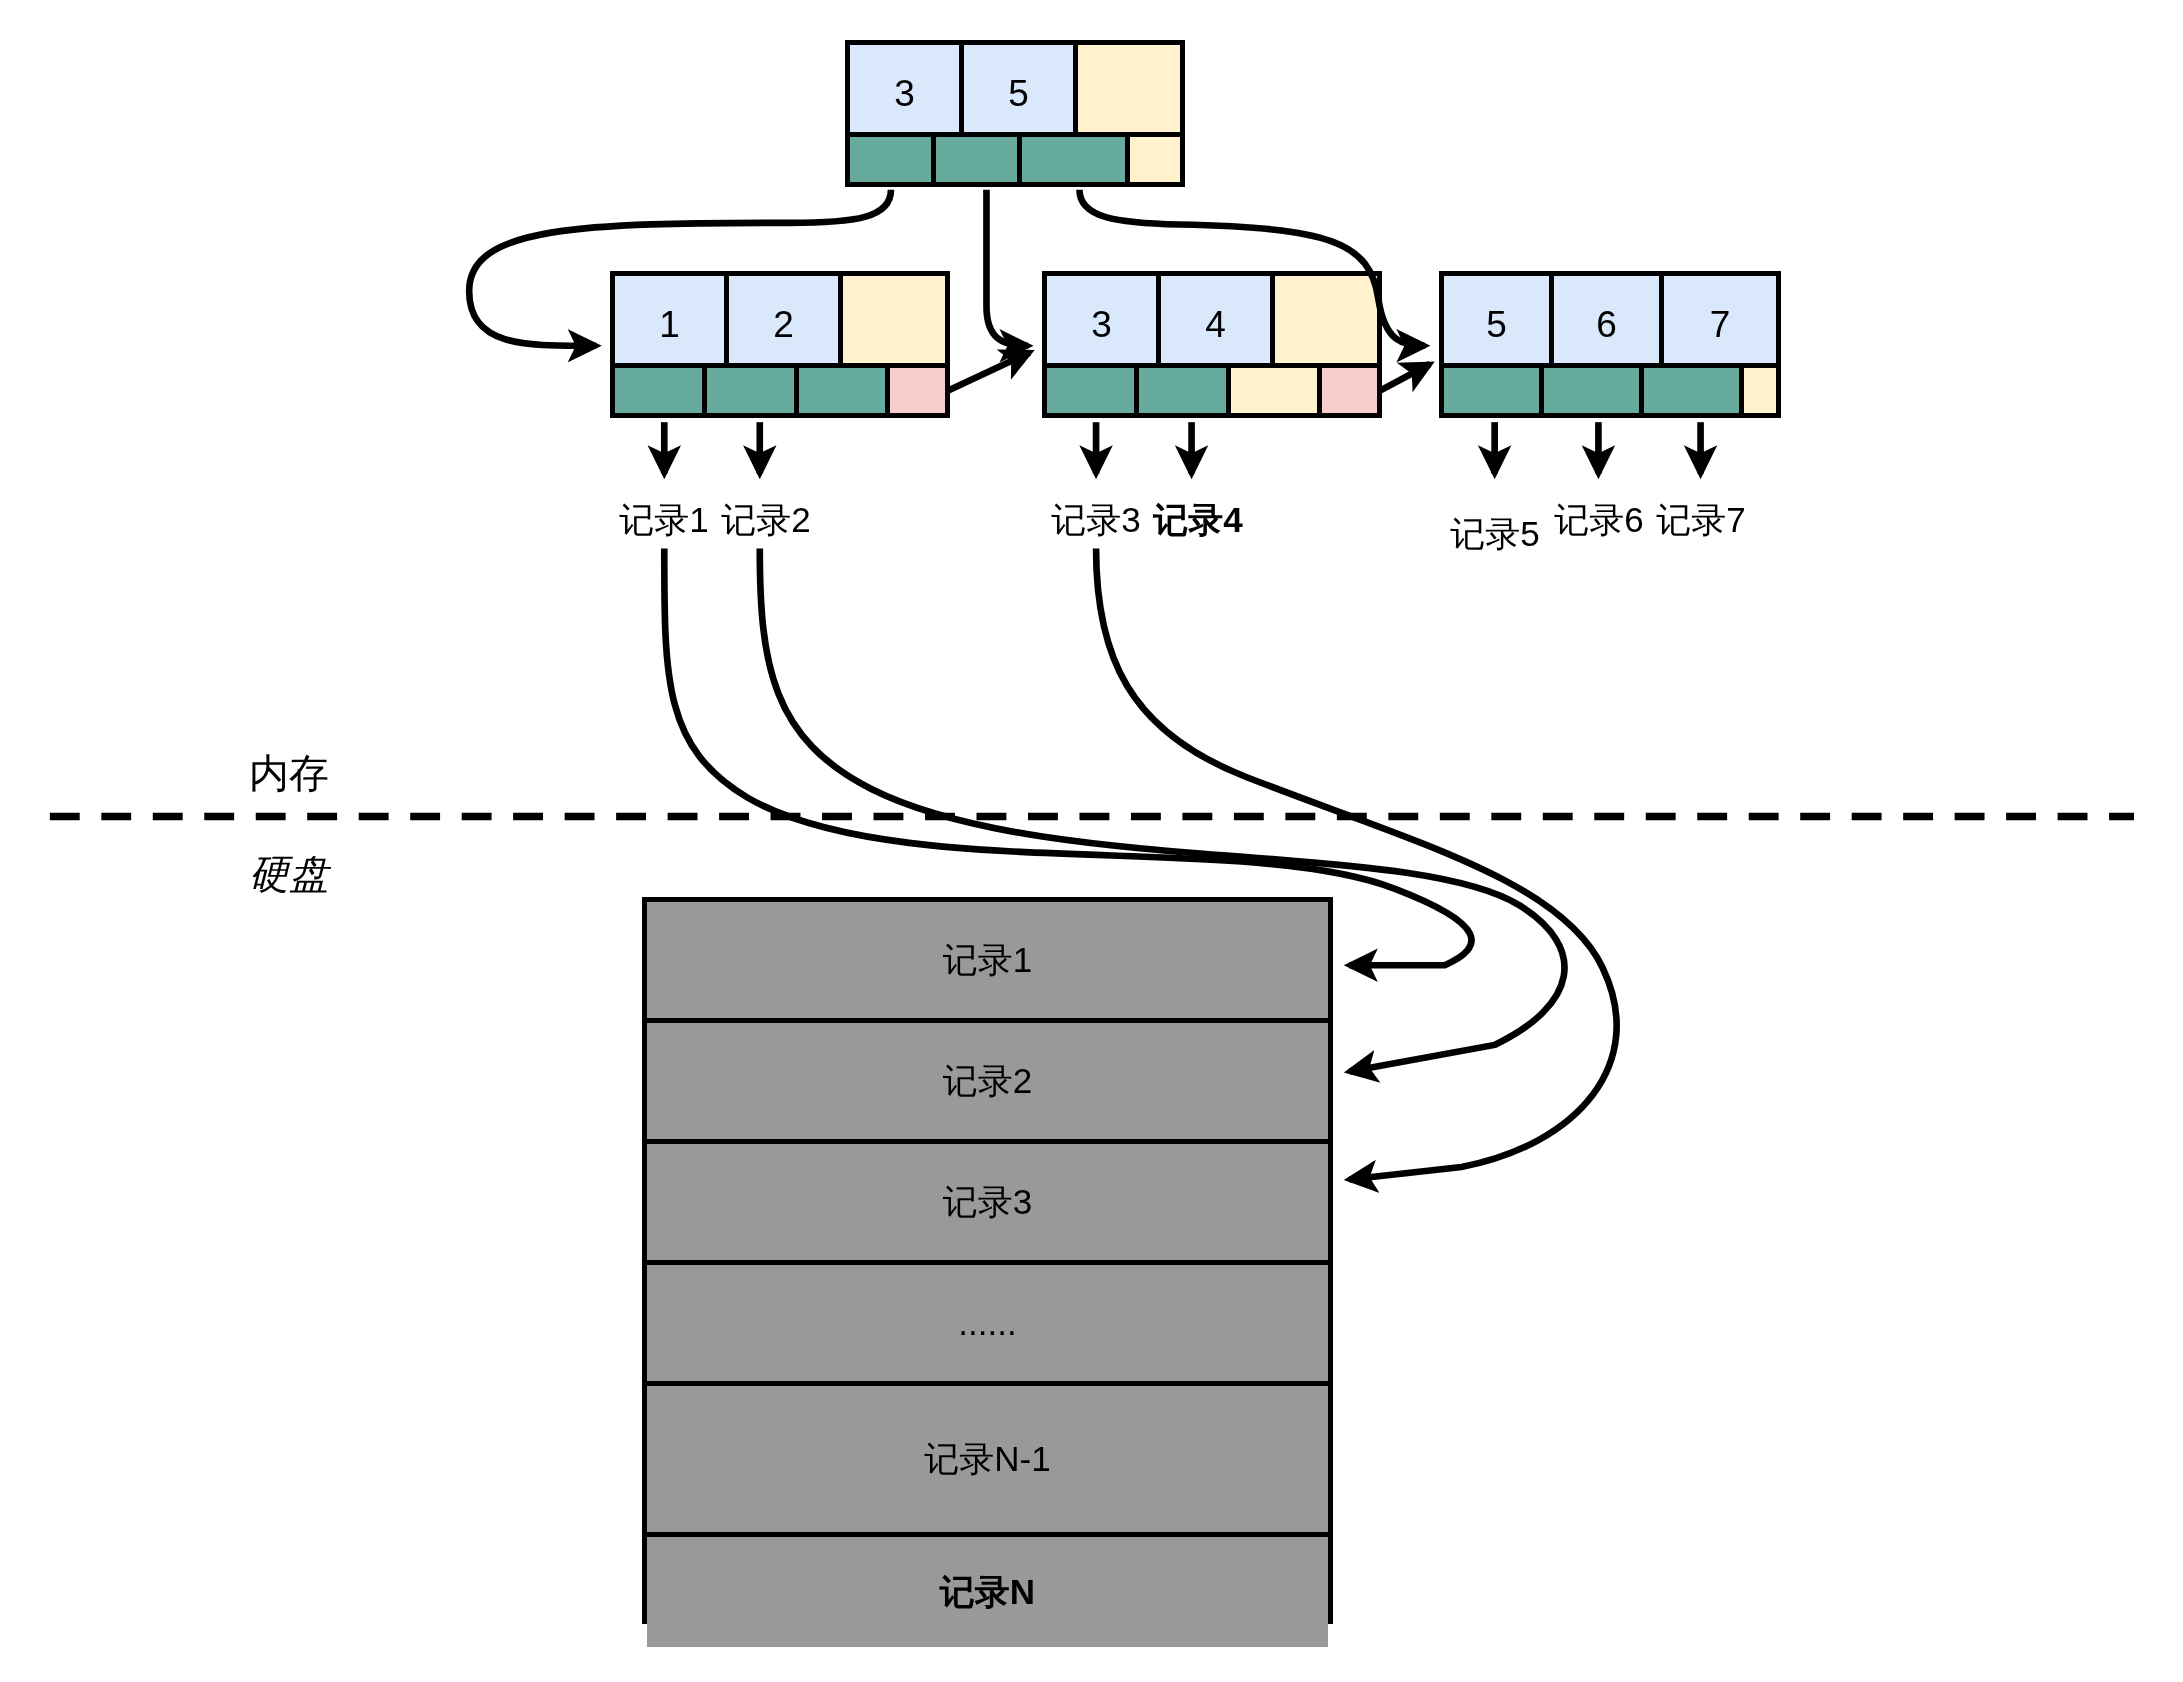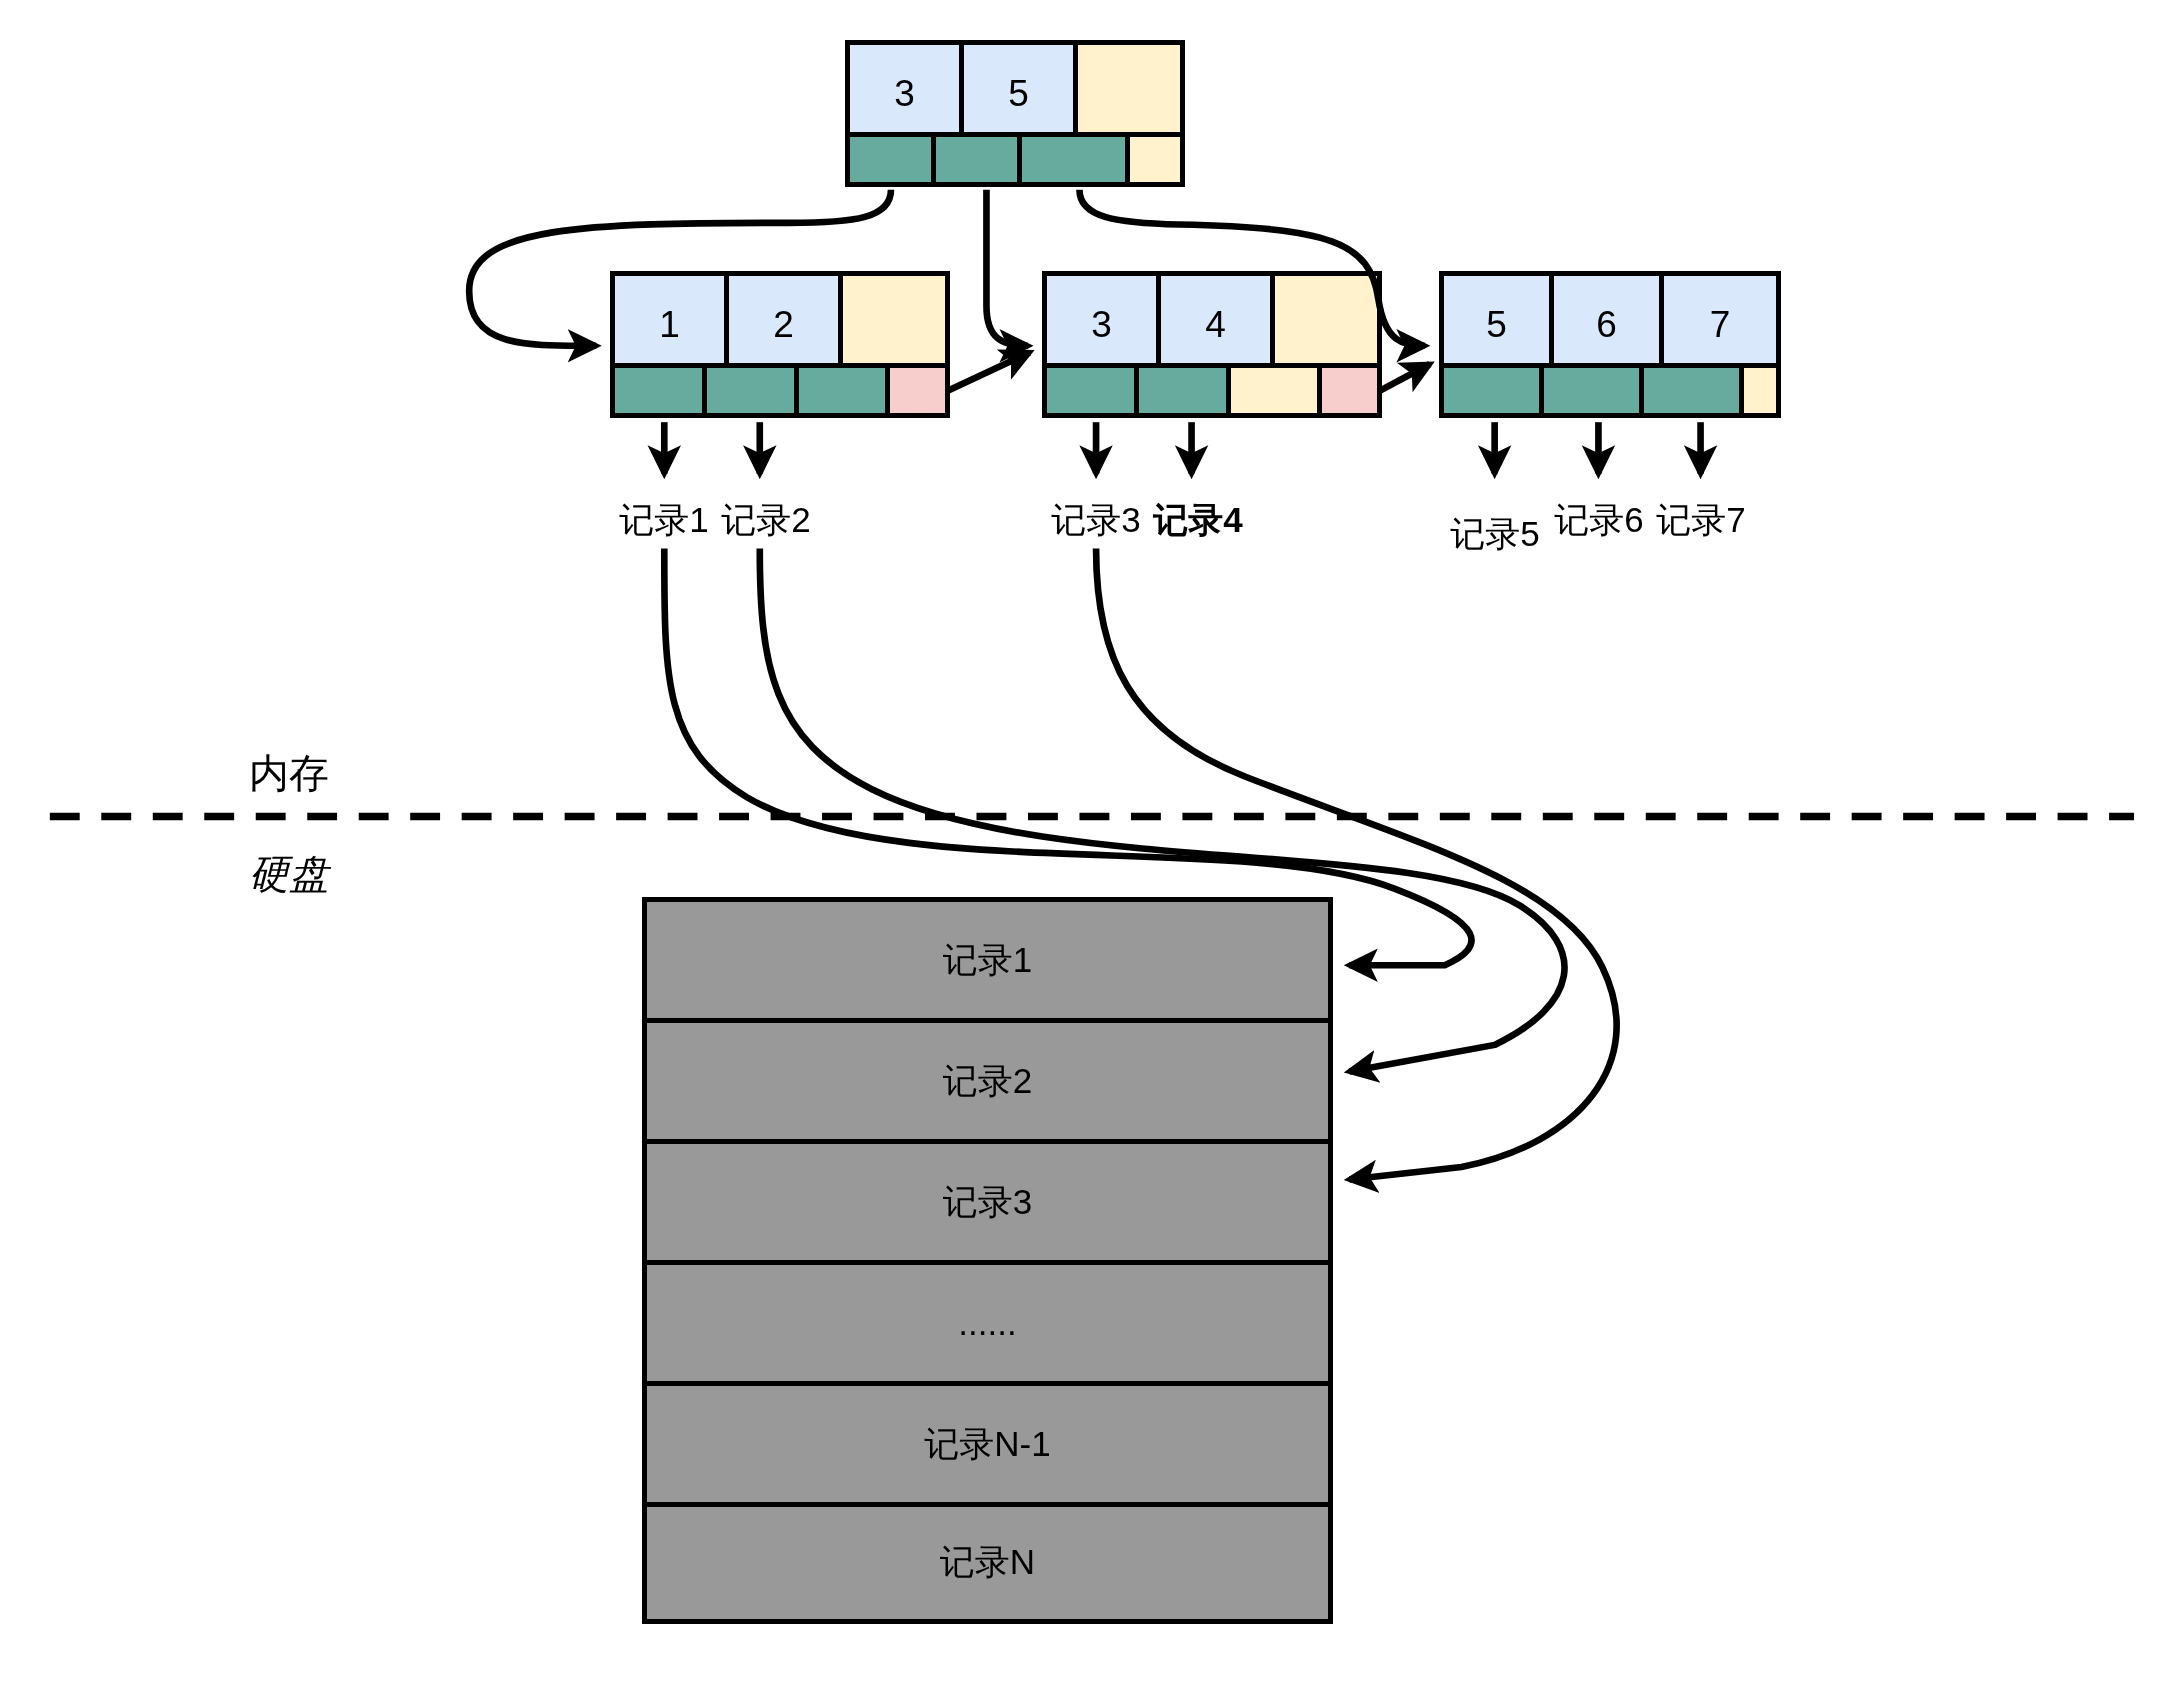--- a/index.html
+++ b/index.html
@@ -148,18 +148,18 @@
   <div class="reclabel" style="left:1701px;top:497px;">记录7</div>
 
   <div class="zonelabel" style="left:249px;top:746px;">内存</div>
   <div class="zonelabel" style="left:249px;top:847px;font-style:italic;">硬盘</div>
 
   <div id="disk" style="left:642px;top:897px;width:691px;height:727px;">
     <div class="diskrow" style="height:121px;">记录1</div>
     <div class="diskrow" style="height:121px;">记录2</div>
     <div class="diskrow" style="height:121px;">记录3</div>
     <div class="diskrow" style="height:121px;">......</div>
-    <div class="diskrow" style="height:121px;">记录N-1</div>
-    <div class="diskrow" style="height:110px;">记录N</div>
+    <div class="diskrow" style="height:151px;">记录N-1</div>
+    <div class="diskrow" style="height:110px;font-weight:bold;">记录N</div>
   </div>
 
 </div>
 
 
 </body></html>

